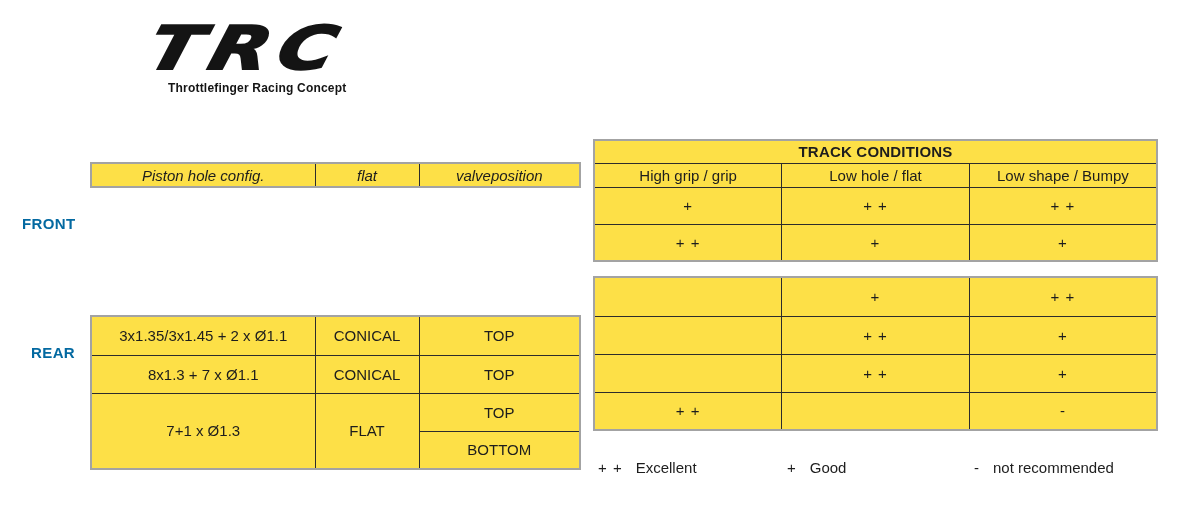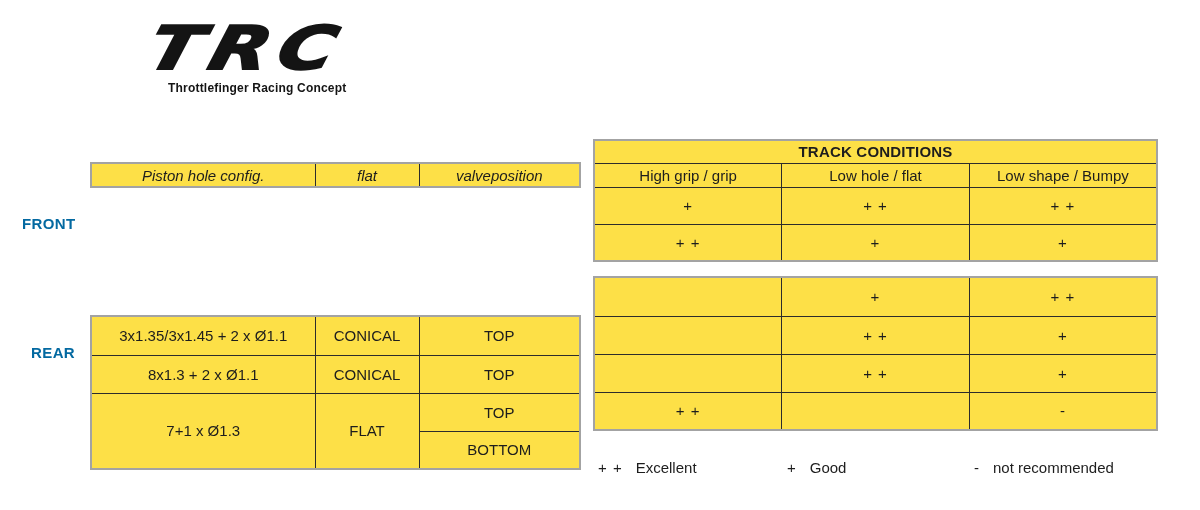--- a/index.html
+++ b/index.html
@@ -115,21 +115,21 @@
         <col class="c2">
         <col class="c3">
       </colgroup>
     <tbody>
       <tr class="h39">
         <td>3x1.35/3x1.45 + 2 x Ø1.1</td>
         <td>CONICAL</td>
         <td>TOP</td>
       </tr>
       <tr class="h38">
-        <td>8x1.3 + 2 x Ø1.1</td>
+        <td>8x1.3 + 7 x Ø1.1</td>
         <td>CONICAL</td>
         <td>TOP</td>
       </tr>
       <tr class="h38">
         <td rowspan="2">7+1 x Ø1.3</td>
         <td rowspan="2">FLAT</td>
         <td class="thin-b">TOP</td>
       </tr>
       <tr class="h38">
         <td class="thin-t">BOTTOM</td>

